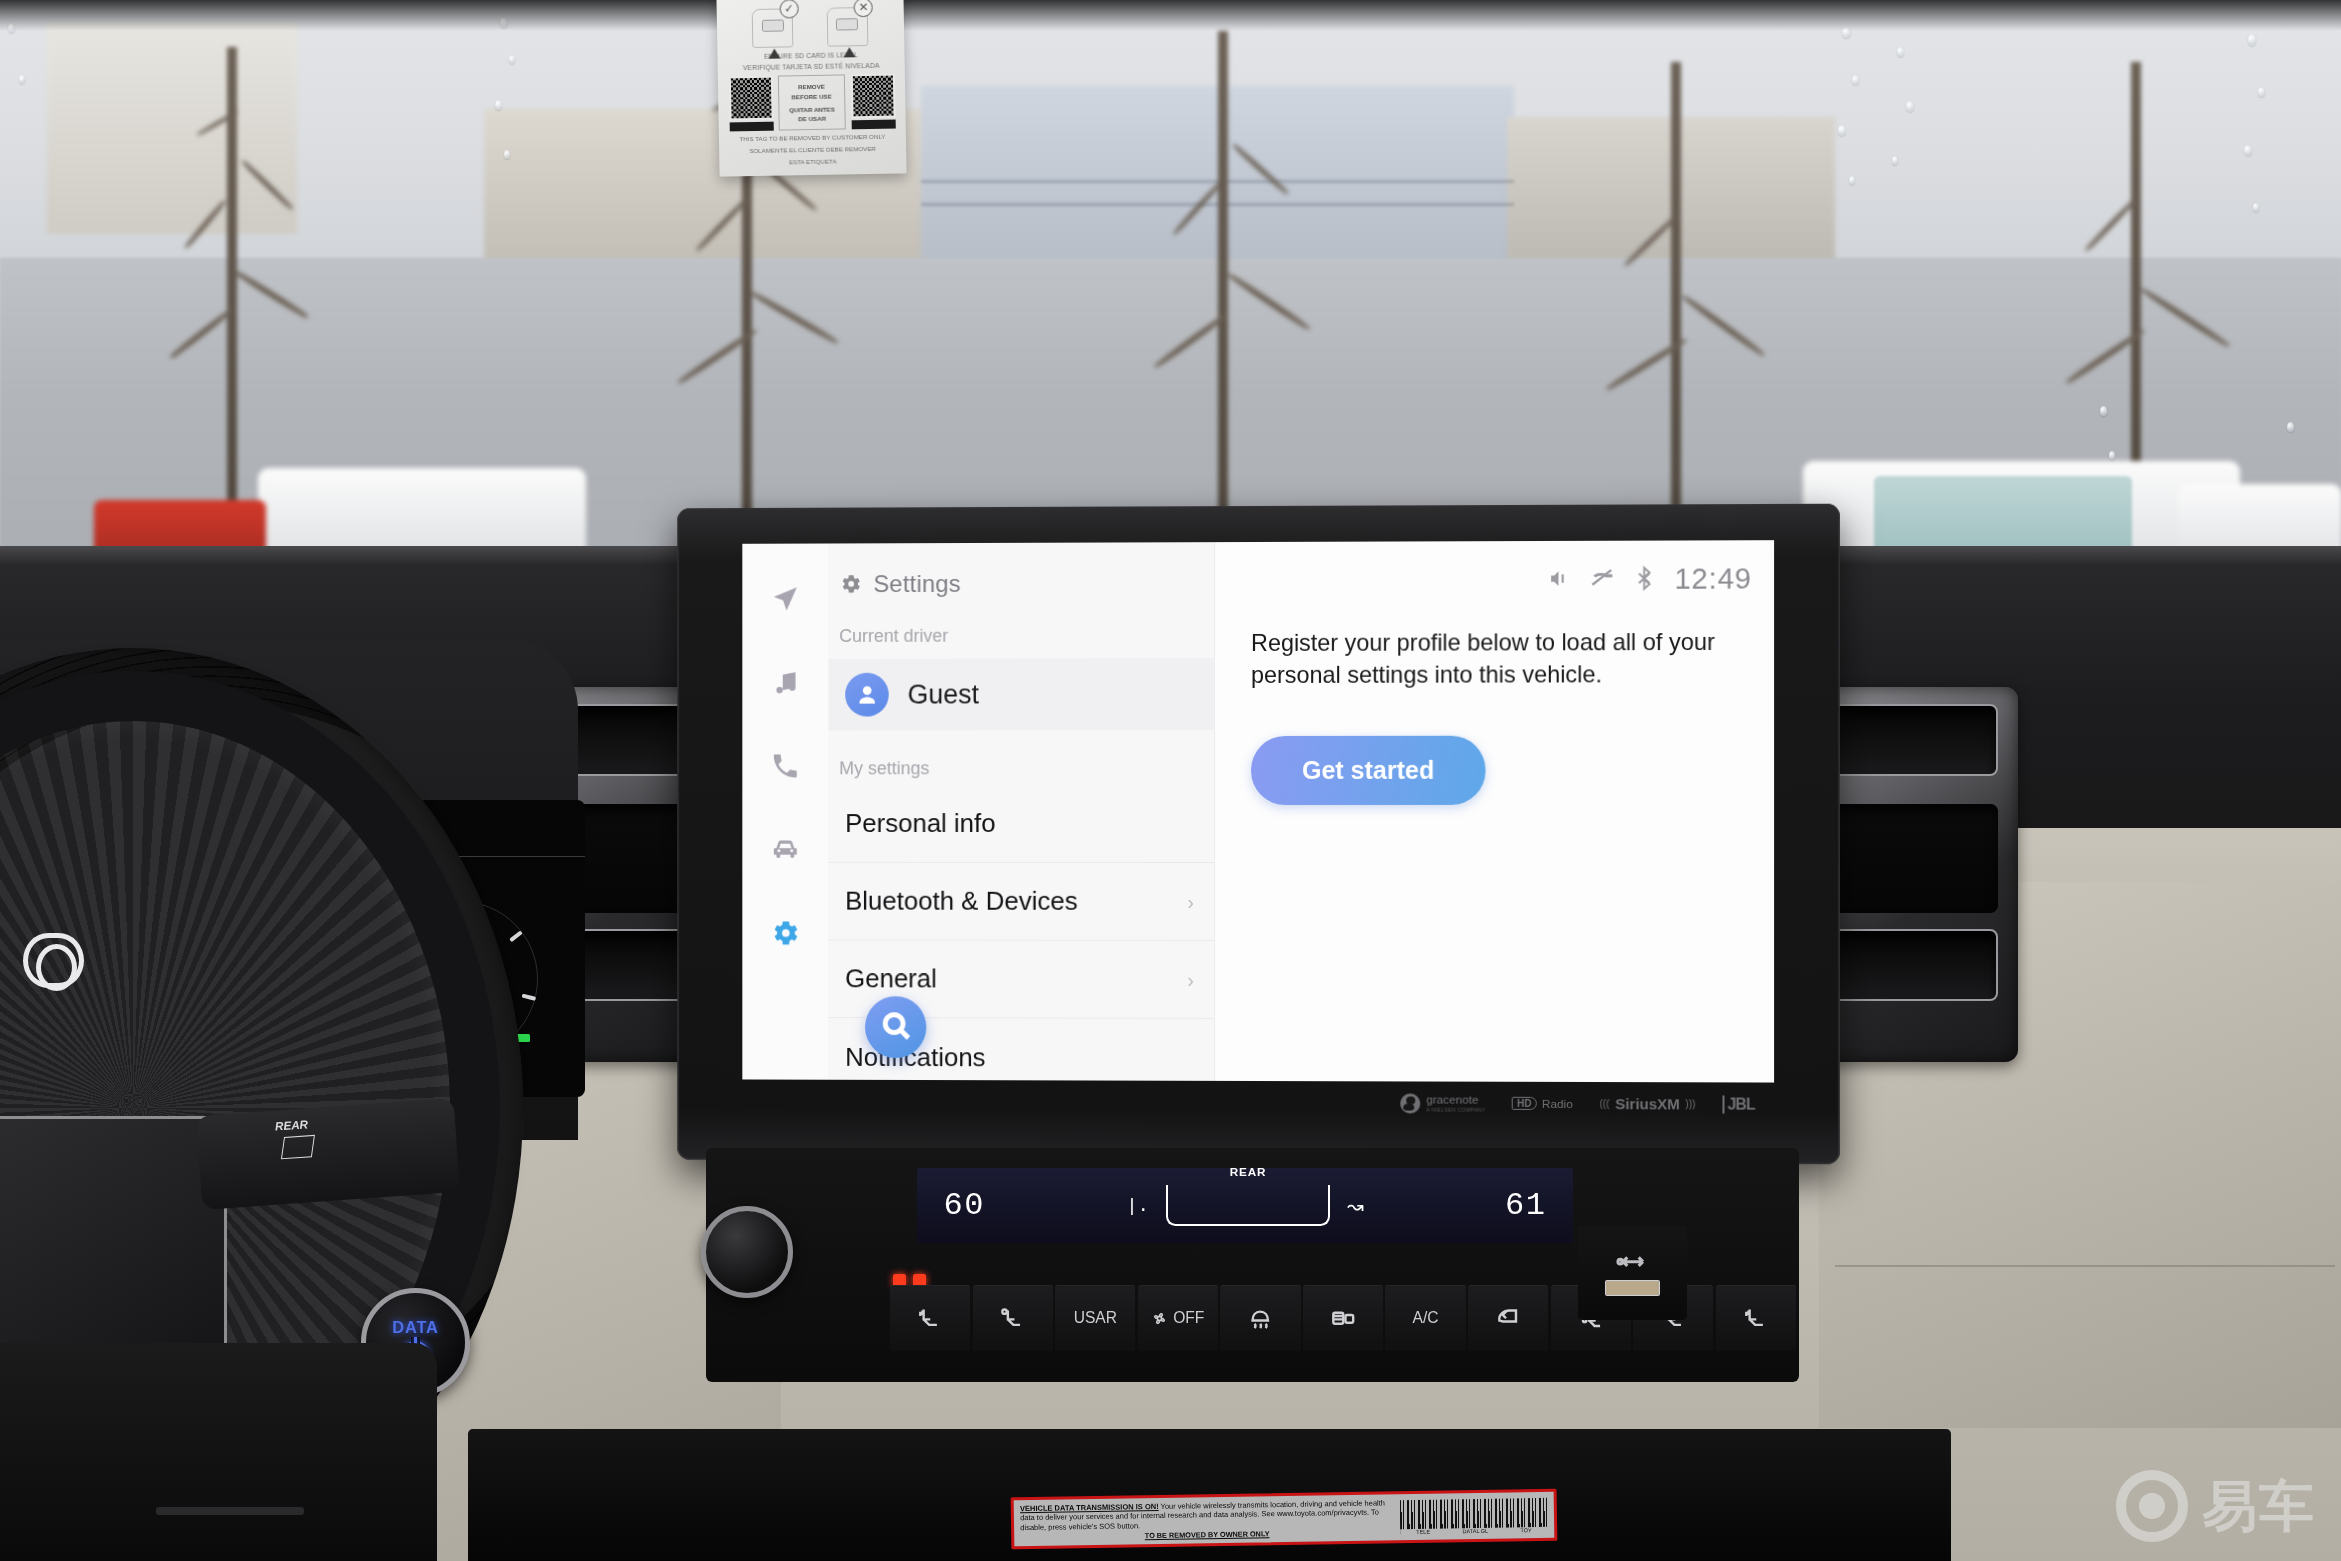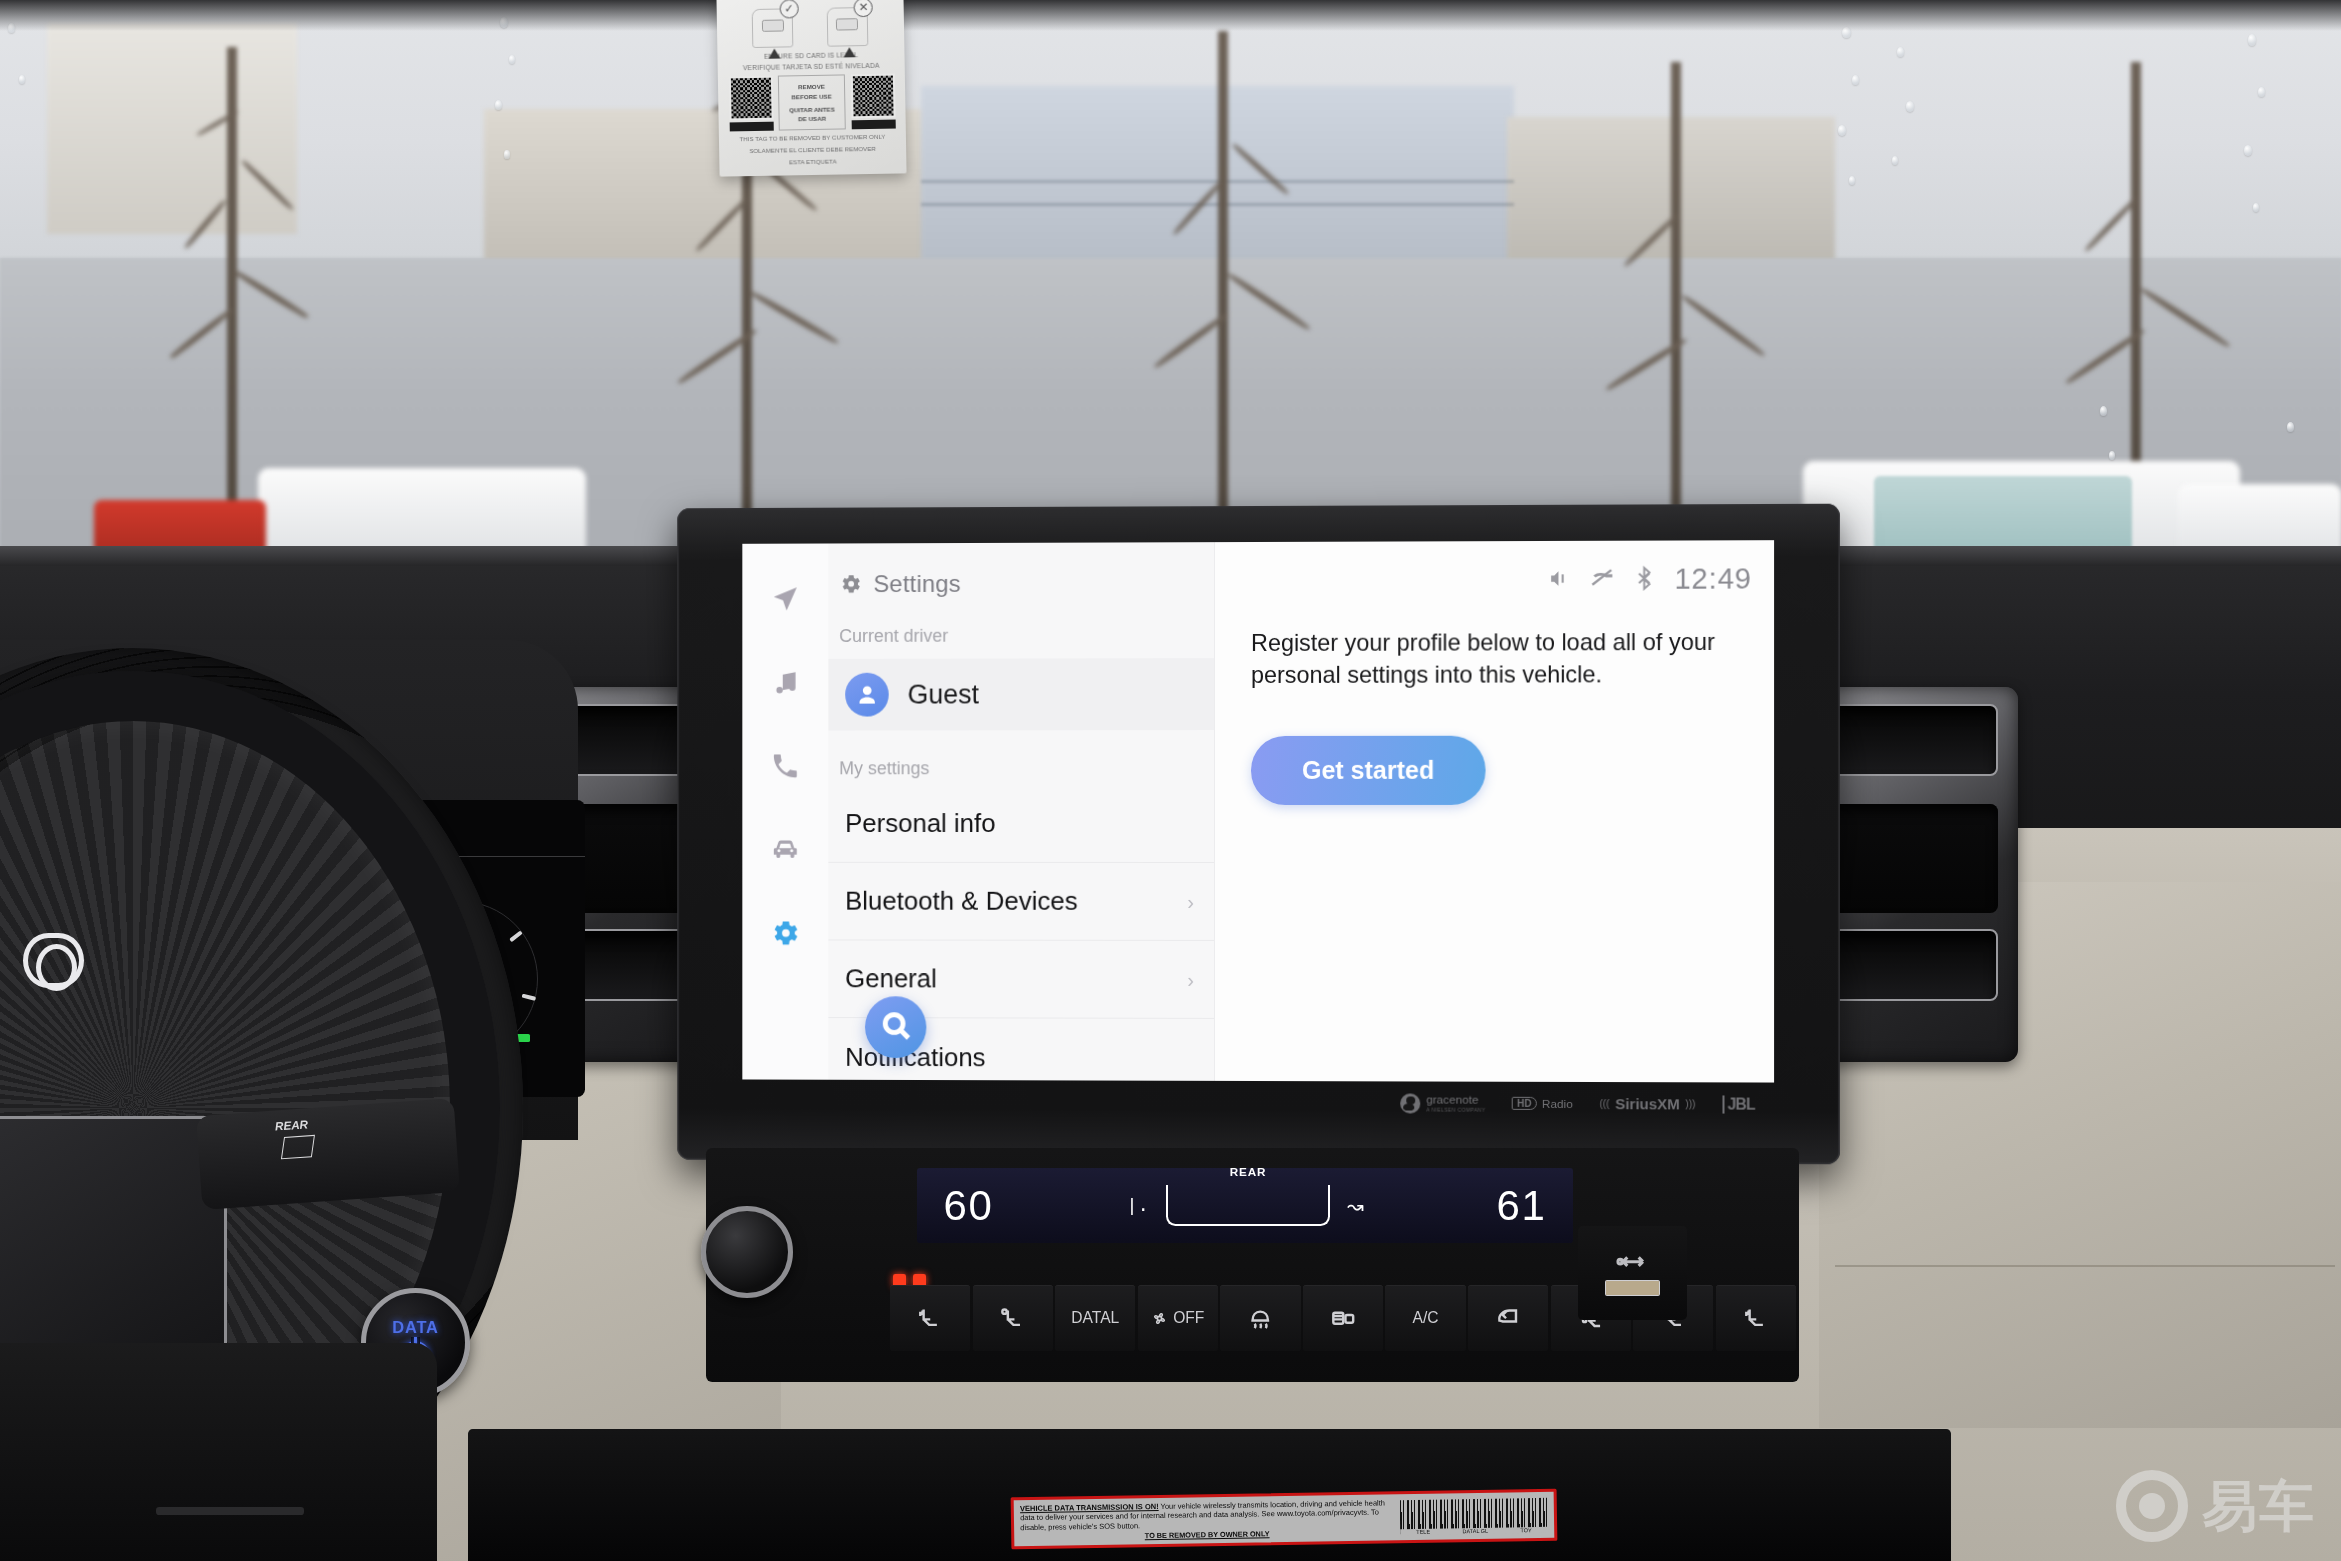--- a/index.html
+++ b/index.html
@@ -280,21 +280,21 @@
 
   
   .climateWrap {
     position:absolute; left:706px; top:1148px; width:1093px; height:234px;
     background:linear-gradient(180deg,#151516,#0b0b0c);
     border-radius:6.2px;
   }
   .climDisplay { position:absolute; left:211px; top:20px; width:656px; height:75px;
     background:linear-gradient(180deg,#1b1b33,#0d0d1c); border-radius:3.1px;
     display:flex; align-items:center; justify-content:space-between; padding:0 26.5px; }
-  .climTemp { color:#fff; font-size:42px; font-family:Liberation Sans, sans-serif; letter-spacing:1.6px; }
+  .climTemp { color:#fff; font-size:32px; font-family:Liberation Mono, monospace; letter-spacing:1.6px; }
   .climCenter { display:flex; align-items:center; gap:17px; }
   .climFan { color:#fff; font-size:19px; font-family:"Liberation Mono", monospace; }
   .climSeat { width:164px; height:41px; border:2.3px solid #fff; border-radius:0 0 9.4px 9.4px; border-top:none; position:relative;}
   .climRear { position:absolute; left:0; right:0; top:-20px; text-align:center; color:#fff; font-size:11.7px; font-weight:bold; letter-spacing:0.8px;}
   .climArrow { color:#fff; font-size:20px; }
 
   .climKnob { position:absolute; width:92px; height:92px; border-radius:50%;
     background:radial-gradient(circle at 36% 30%, #3a3a3d, #0e0e0f 70%);
     border:5.5px solid #8d8d91; box-shadow:0 4.7px 12.5px rgba(0,0,0,.6); }
   .climKnob.l { left:-4.7px; top:58px; }
@@ -718,21 +718,21 @@
             <path d="M6 4v9h6M6 13l5 5h7"></path>
             <path d="M3 6v4M5 5v4"></path>
           </svg>
       </div>
       <div class="climBtn">
         <svg viewBox="0 0 24 24">
             <path d="M8 5v8h6M8 13l5 5h6"></path>
             <circle cx="5" cy="6" r="2"></circle>
           </svg>
       </div>
-      <div class="climBtn">DATAL</div>
+      <div class="climBtn">USAR</div>
       <div class="climBtn">
         <svg viewBox="0 0 24 24" style="width:17px;height:17px">
             <circle cx="12" cy="12" r="3"></circle>
             <path d="M12 9c0-4 4-5 4-2s-4 2-4 2zm0 6c0 4-4 5-4 2s4-2 4-2zm3-3c4 0 5 4 2 4s-2-4-2-4zm-6 0c-4 0-5-4-2-4s2 4 2 4z"></path>
           </svg>
         <span style="margin-left:4.7px">OFF</span>
       </div>
       <div class="climBtn">
         <svg viewBox="0 0 24 24">
             <path d="M5 14c0-5 3-8 7-8s7 3 7 8z"></path>

